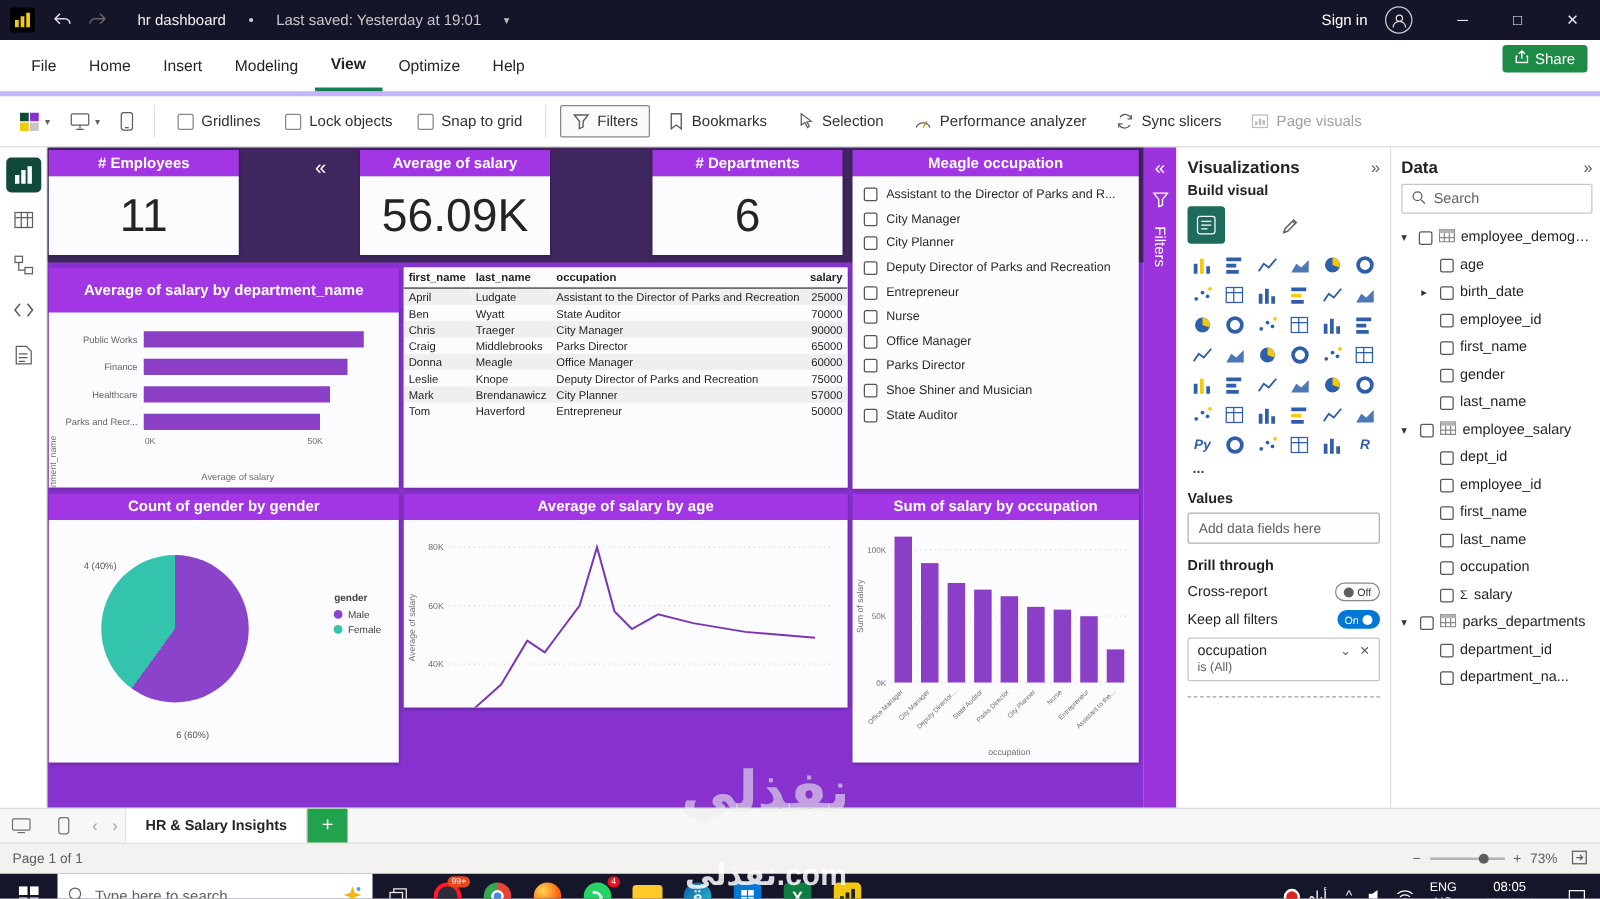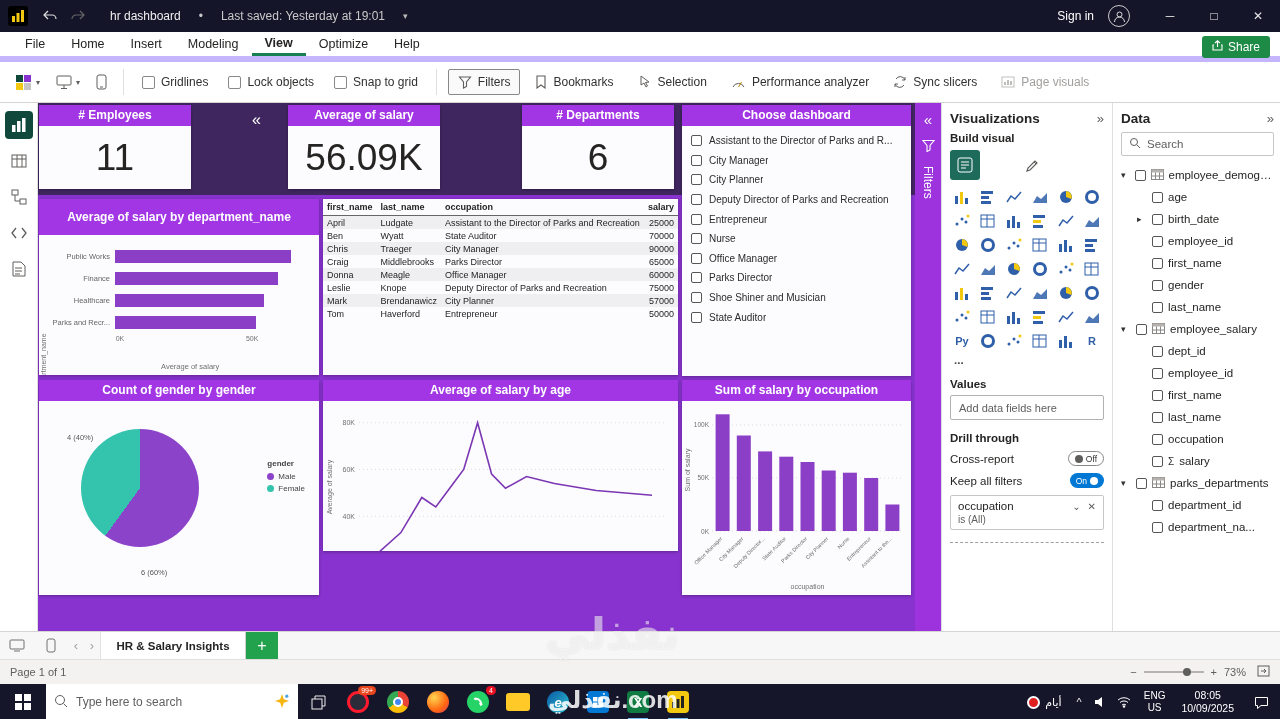--- a/index.html
+++ b/index.html
@@ -13,21 +13,21 @@
   .tb-btn.disabled { color: #666; }
   .tb-title { margin-left: 18px; display: flex; align-items: center; gap: 18px; color: #f0f0f0; }
   .tb-saved { color: #c9c9c9; }
   .tb-caret { font-size: 9px; color: #bbb; }
   .tb-right { margin-left: auto; display: flex; align-items: center; }
   .signin { margin-right: 14px; }
   .avatar { width: 22px; height: 22px; border-radius: 50%; border: 1px solid #ccc; display: flex; align-items: center; justify-content: center; margin-right: 18px; }
   .win-btn { width: 44px; height: 32px; display: flex; align-items: center; justify-content: center; font-size: 12px; color: #e8e8e8; }
 
   
-  .menubar { height: 30px; background: #fff; display: flex; align-items: center; position: relative; border-bottom: 6px solid #c4b5fd; }
+  .menubar { height: 45px; background: #fff; display: flex; align-items: center; position: relative; border-bottom: 4px solid #c4b5fd; }
   .menu-items { display: flex; height: 100%; margin-left: 12px; }
   .menu-item { padding: 0 13px; display: flex; align-items: center; font-size: 12.5px; color: #252423; }
   .menu-item.active { font-weight: bold; border-bottom: 3px solid #178050; }
   .share-btn { position: absolute; right: 10px; top: 4px; background: #1d8a46; color: #fff; border: none; border-radius: 3px; height: 22px; padding: 0 10px; font-size: 12px; display: flex; align-items: center; gap: 5px; font-family: inherit; }
 
   
   .ribbon { height: 41px; background: #fff; border-bottom: 1px solid #d6d4d2; display: flex; align-items: center; font-size: 12px; color: #323130; padding-left: 8px; }
   .rb-group { display: flex; align-items: center; height: 100%; }
   .rb-sep { width: 1px; height: 26px; background: #e1dfdd; margin: 0 8px; }
   .rb-dd { display: flex; align-items: center; gap: 3px; padding: 0 8px; }
@@ -106,21 +106,21 @@
 
   
   .viz-pane { width: 171px; background: #fff; border-left: 1px solid #e1dfdd; padding: 8px 8px 0 8px; font-size: 11.5px; color: #252423; overflow: hidden; }
   .pane-head { display: flex; justify-content: space-between; align-items: center; font-size: 13.5px; font-weight: bold; margin-bottom: 6px; }
   .pane-collapse { font-size: 13px; color: #605e5c; font-weight: normal; }
   .build-label { font-weight: bold; font-size: 11.5px; margin: 2px 0 6px; }
   .chip-row { display: flex; align-items: center; margin-bottom: 6px; }
   .sel-chip { width: 30px; height: 30px; background: #1e6b5c; border-radius: 3px; display: flex; align-items: center; justify-content: center; }
   .fmt-chip { margin-left: 44px; display: flex; }
   .viz-grid { display: grid; grid-template-columns: repeat(6, 1fr); gap: 2px; }
-  .viz-cell { width: 24px; height: 22px; display: flex; align-items: center; justify-content: center; }
+  .viz-cell { width: 24px; height: 22px; display: flex; align-items: center; justify-content: center; font-style: italic; }
   .viz-cell.txt { font-weight: bold; color: #2f5fa8; font-size: 11px; }
   .viz-more { color: #444; font-weight: bold; margin: 2px 0 0 4px; }
   .sect-label { font-weight: bold; margin-top: 12px; margin-bottom: 5px; }
   .field-well { border: 1px solid #b3b0ad; border-radius: 2px; height: 25px; display: flex; align-items: center; padding: 0 8px; color: #605e5c; font-size: 11px; }
   .toggle-row { display: flex; justify-content: space-between; align-items: center; margin: 7px 0; font-size: 11.5px; }
   .toggle { display: inline-flex; align-items: center; gap: 3px; border-radius: 9px; padding: 1px 6px; font-size: 8.5px; height: 15px; }
   .toggle.off { border: 1px solid #8a8886; color: #323130; background: #fff; }
   .toggle.on { background: #0078d4; color: #fff; }
   .knob { width: 8px; height: 8px; border-radius: 50%; display: inline-block; }
   .toggle.off .knob { background: #605e5c; }
@@ -389,21 +389,21 @@
             <line x1="3" y1="13" x2="8" y2="13" stroke="#605e5c"></line>
           </svg>
         </div>
       </div>
 
     <div class="canvas" id="canvas">
       <div class="canvas-topband"></div>
       <div class="canvas-collapse">«</div>
 
       <div class="visual" id="slicer-visual">
-        <div class="visual-header">Choose dashboard</div>
+        <div class="visual-header">Meagle occupation</div>
         <div class="visual-body" id="slicer-body">
             <div class="slicer-item">
               <span class="cb small"></span>
               <span class="slicer-label">Assistant to the Director of Parks and R...</span>
             </div>
             <div class="slicer-item">
               <span class="cb small"></span>
               <span class="slicer-label">City Manager</span>
             </div>
             <div class="slicer-item">

